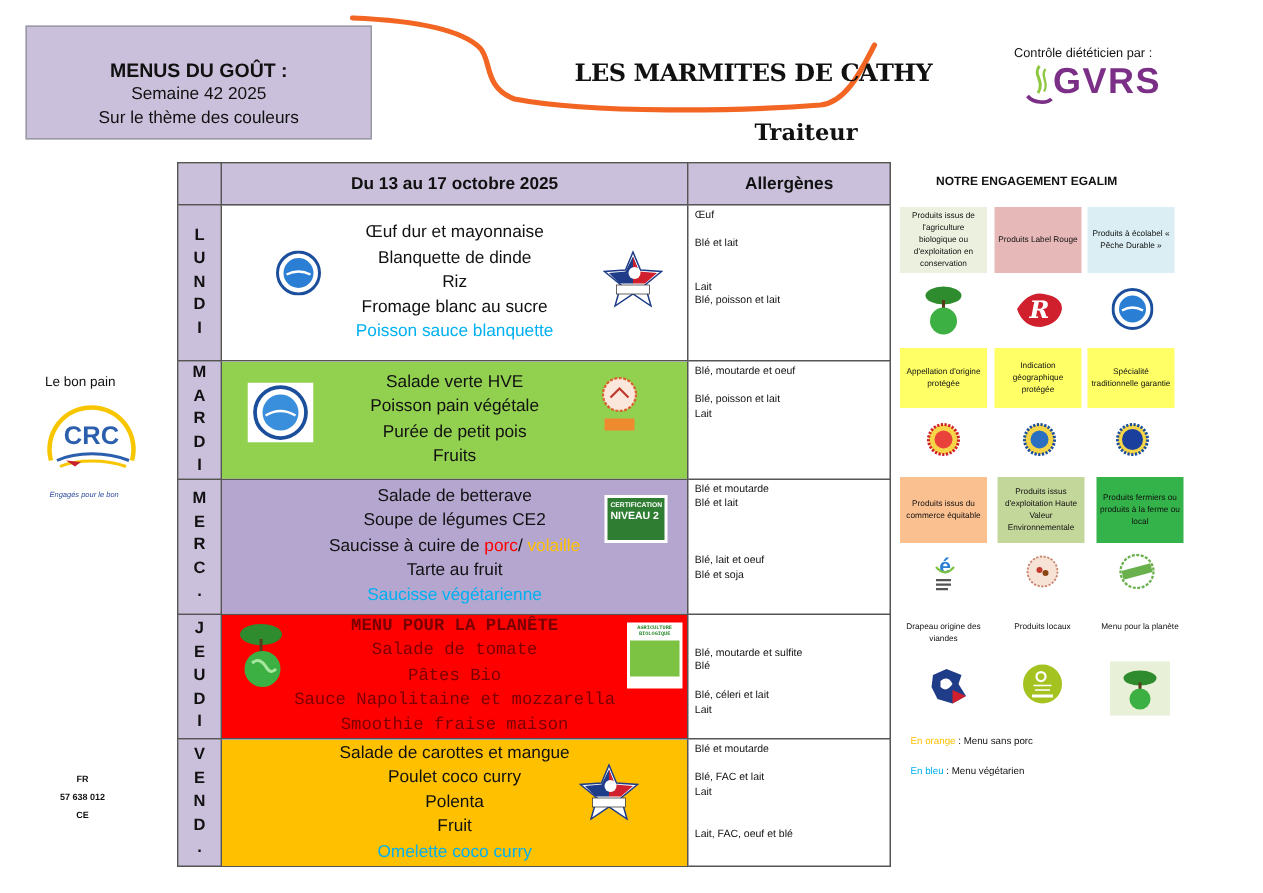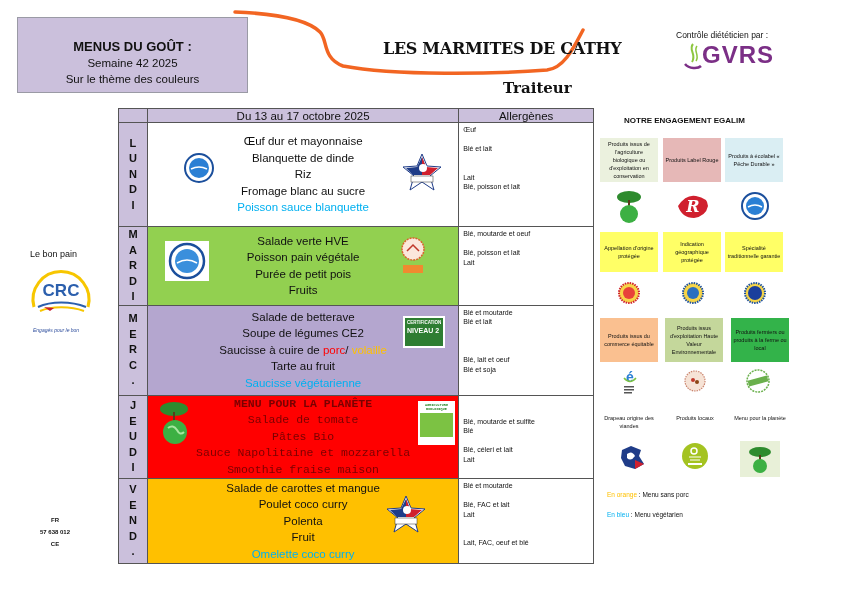--- a/index.html
+++ b/index.html
@@ -17,21 +17,21 @@
   .gvrs { position: absolute; left: 684px; top: 42px; display: flex; align-items: flex-start; }
   .gvrs .txt { font-size: 24px; color: #7b2f86; font-weight: bold; letter-spacing: 1px; line-height: 26px; }
 
   .left-bread { position: absolute; left: 30px; top: 249px; font-size: 9px; }
   .crc { position: absolute; left: 26px; top: 263px; }
   .crc-tag { position: absolute; left: 33px; top: 327px; font-size: 5px; color: #2b4b9b; font-style: italic; }
   .fr-code { position: absolute; left: 40px; top: 514px; font-size: 6px; font-weight: bold; text-align: center; line-height: 12px; }
 
   table.menu { position: absolute; left: 118px; top: 108px; border-collapse: collapse; width: 476px; }
   table.menu td, table.menu th { border: 1px solid #555; }
-  .hdr th { background: #cbc0dc; height: 14px; font-size: 11.5px; font-weight: normal; text-align: center; }
+  .hdr th { background: #cbc0dc; height: 28px; font-size: 11.5px; font-weight: bold; text-align: center; }
   .hdr th.blank { width: 29px; }
   .hdr th.main { width: 312px; }
   .day { background: #cbc0dc; font-weight: bold; font-size: 11px; text-align: center; line-height: 15.5px; vertical-align: middle; width: 29px; }
   .dish-cell { position: relative; text-align: center; font-size: 11.5px; line-height: 16.5px; vertical-align: middle; }
   .allergen-cell { font-size: 7px; vertical-align: top; padding: 2px 4px; width: 135px; background: #fff; }
   .allergen-cell div { line-height: 9.5px; }
   .gap { height: 9.5px; }
 
   .r-lundi { height: 104px; }
   .r-mardi { height: 78px; }

